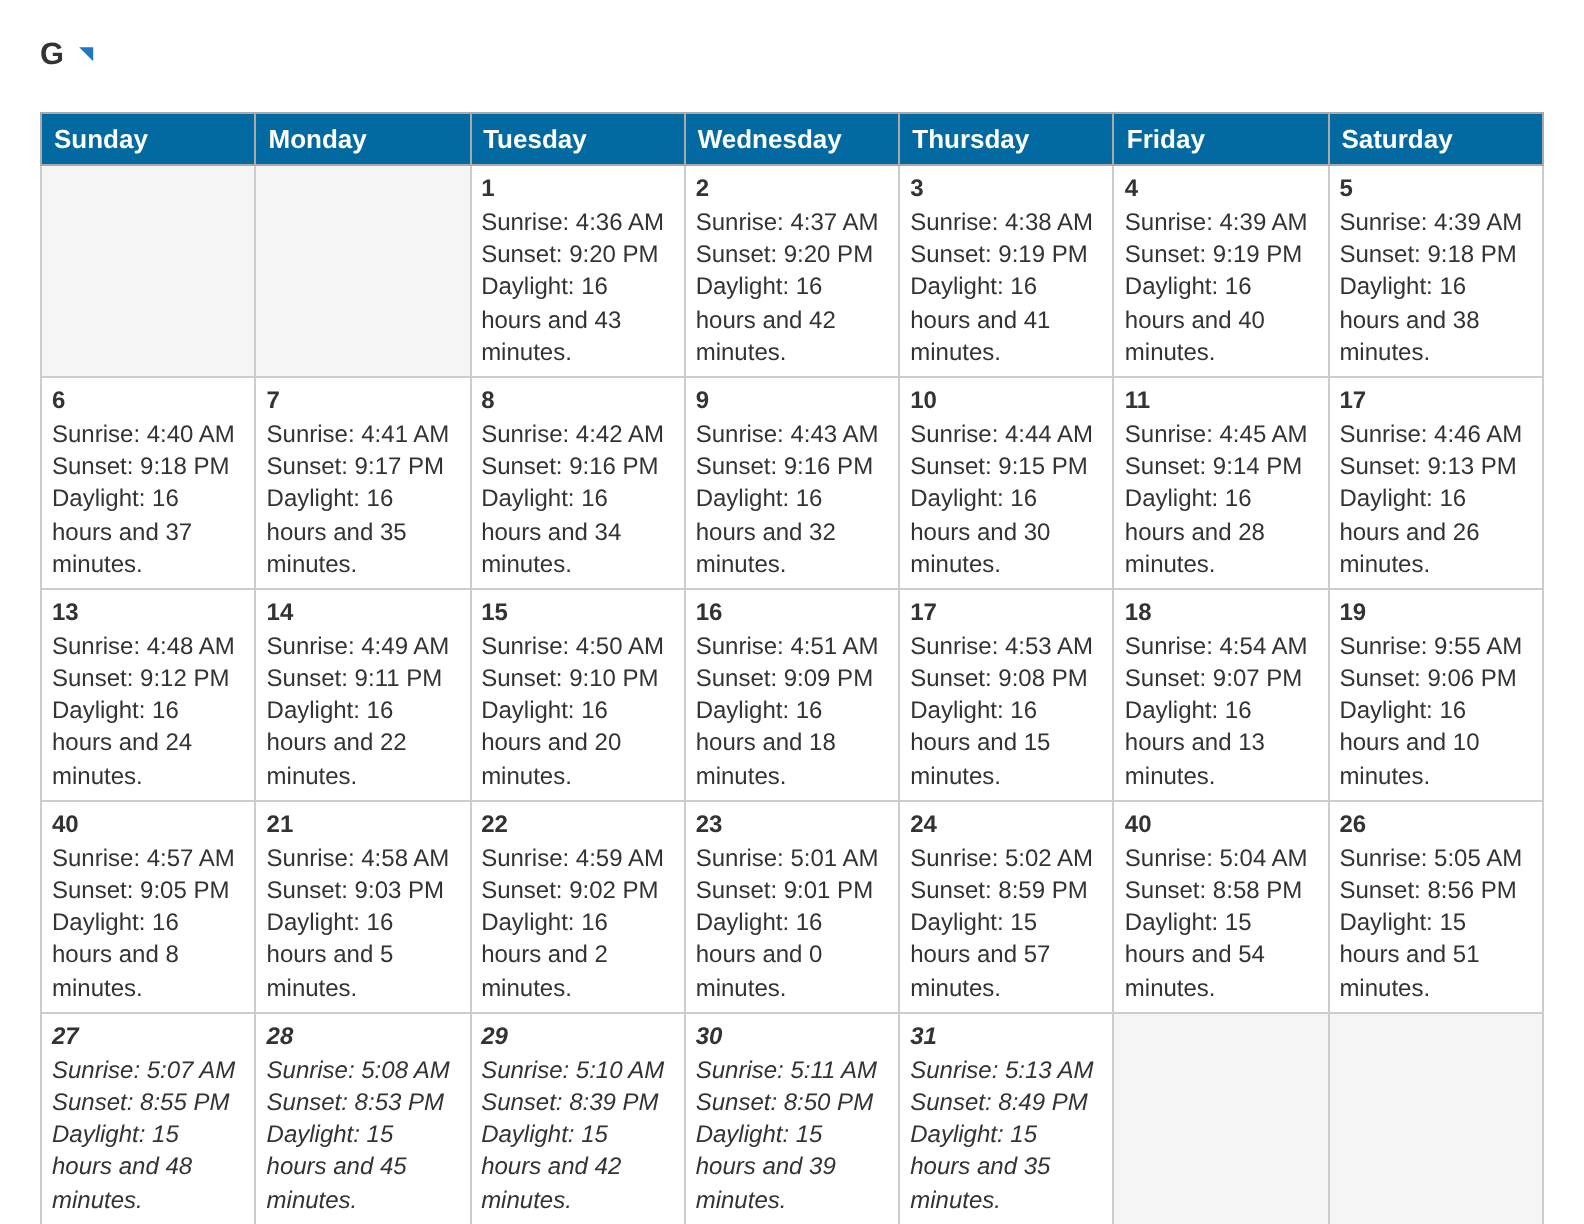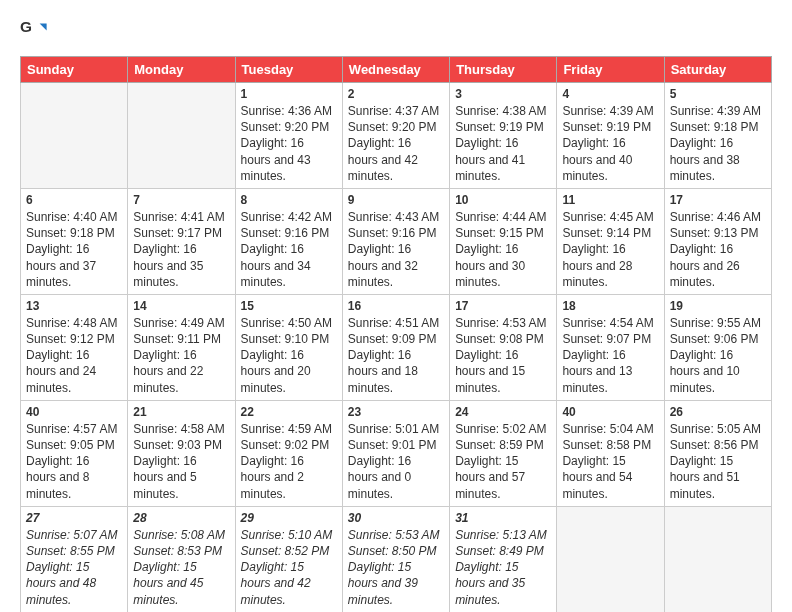--- a/index.html
+++ b/index.html
@@ -52,21 +52,21 @@
     .location {
       font-size: 14px;
       color: #555;
     }
     .calendar {
       width: 100%;
       border-collapse: collapse;
       table-layout: fixed;
     }
     .calendar th {
-      background-color: #ef4444;
+      background-color: #0369a1;
       color: #fff;
       text-align: left;
       padding: 5px 6px;
       font-size: 13px;
       font-weight: bold;
       border: 1px solid #aaa;
       margin-top: 32px;
     }
     .calendar td {
       border: 1px solid #ccc;
@@ -335,27 +335,27 @@
           <td>
             <div class="day-num">28</div>
             <div class="day-info">Sunrise: 5:08 AM
 Sunset: 8:53 PM
 Daylight: 15 hours
 and 45 minutes.</div>
           </td>
           <td>
             <div class="day-num">29</div>
             <div class="day-info">Sunrise: 5:10 AM
-Sunset: 8:52 PM
+Sunset: 8:39 PM
 Daylight: 15 hours
 and 42 minutes.</div>
           </td>
           <td>
             <div class="day-num">30</div>
-            <div class="day-info">Sunrise: 5:53 AM
+            <div class="day-info">Sunrise: 5:11 AM
 Sunset: 8:50 PM
 Daylight: 15 hours
 and 39 minutes.</div>
           </td>
           <td>
             <div class="day-num">31</div>
             <div class="day-info">Sunrise: 5:13 AM
 Sunset: 8:49 PM
 Daylight: 15 hours
 and 35 minutes.</div>

